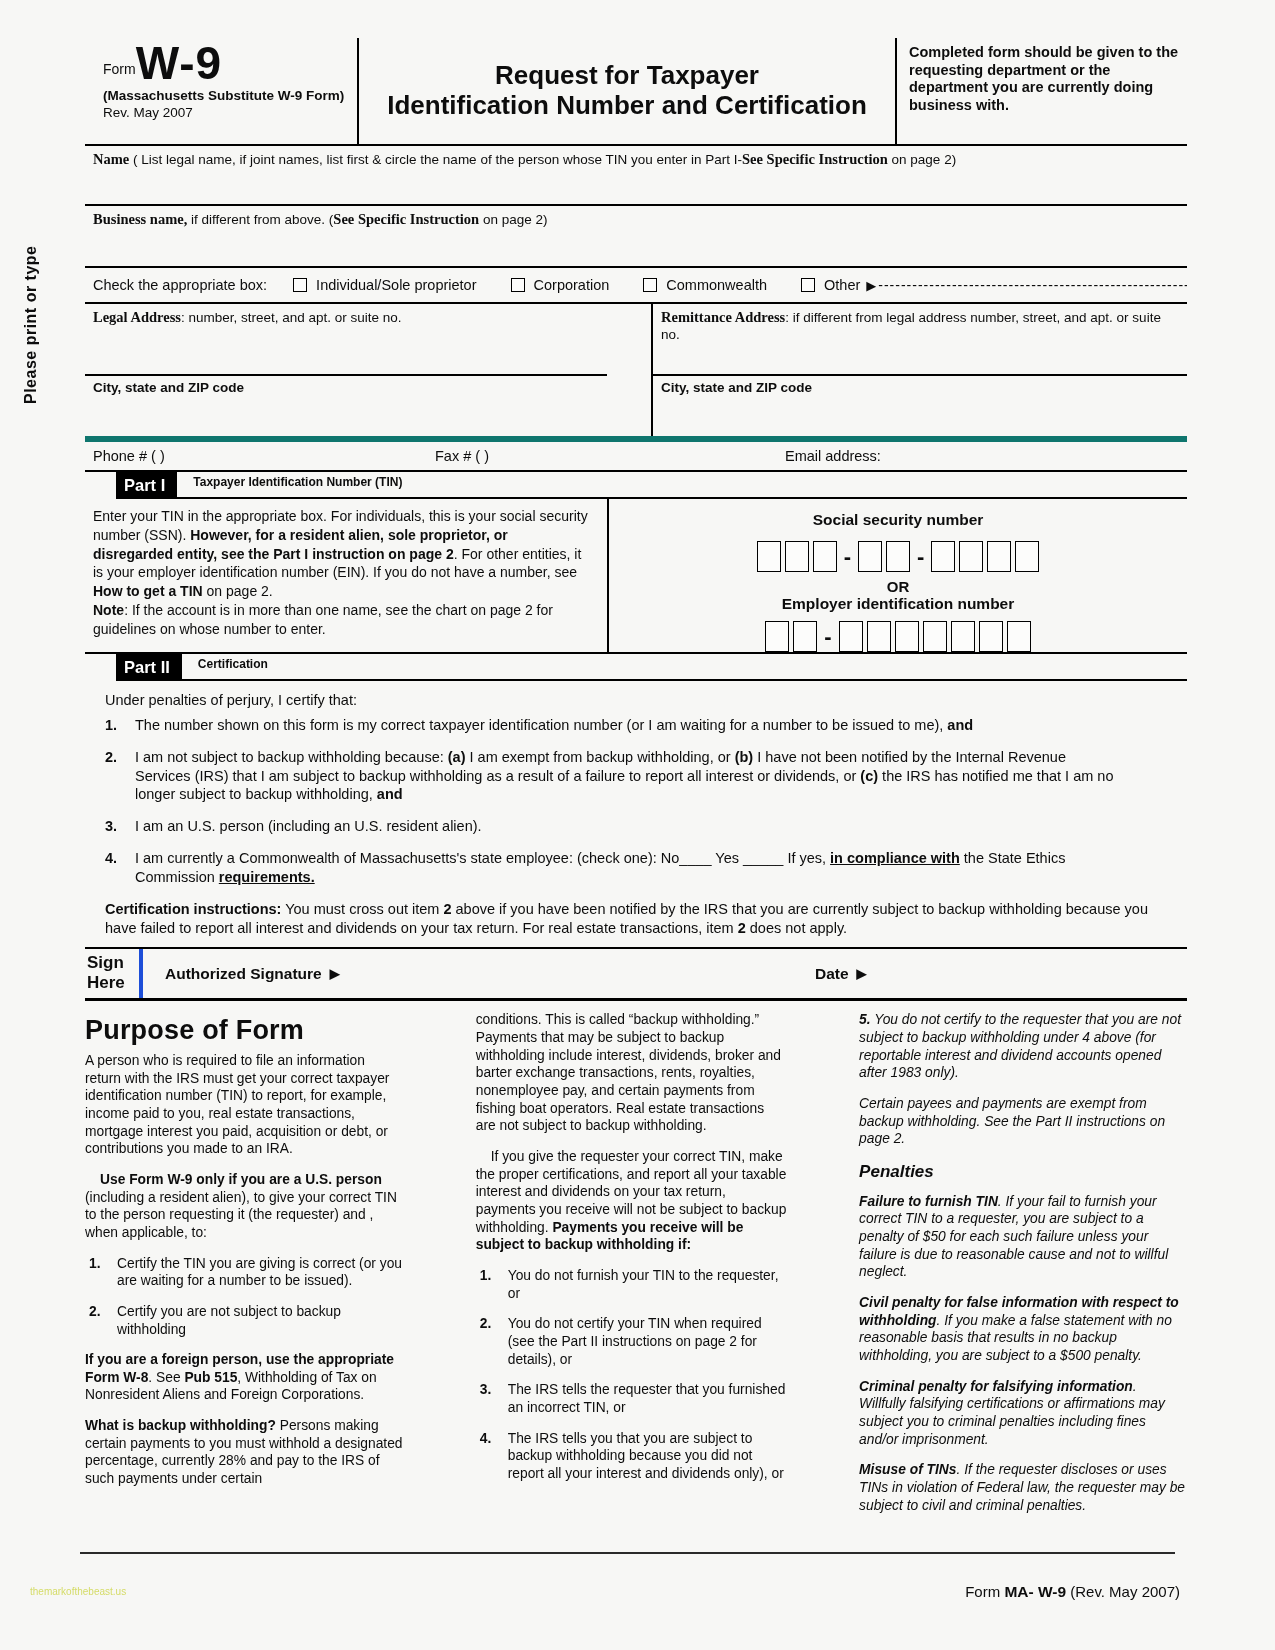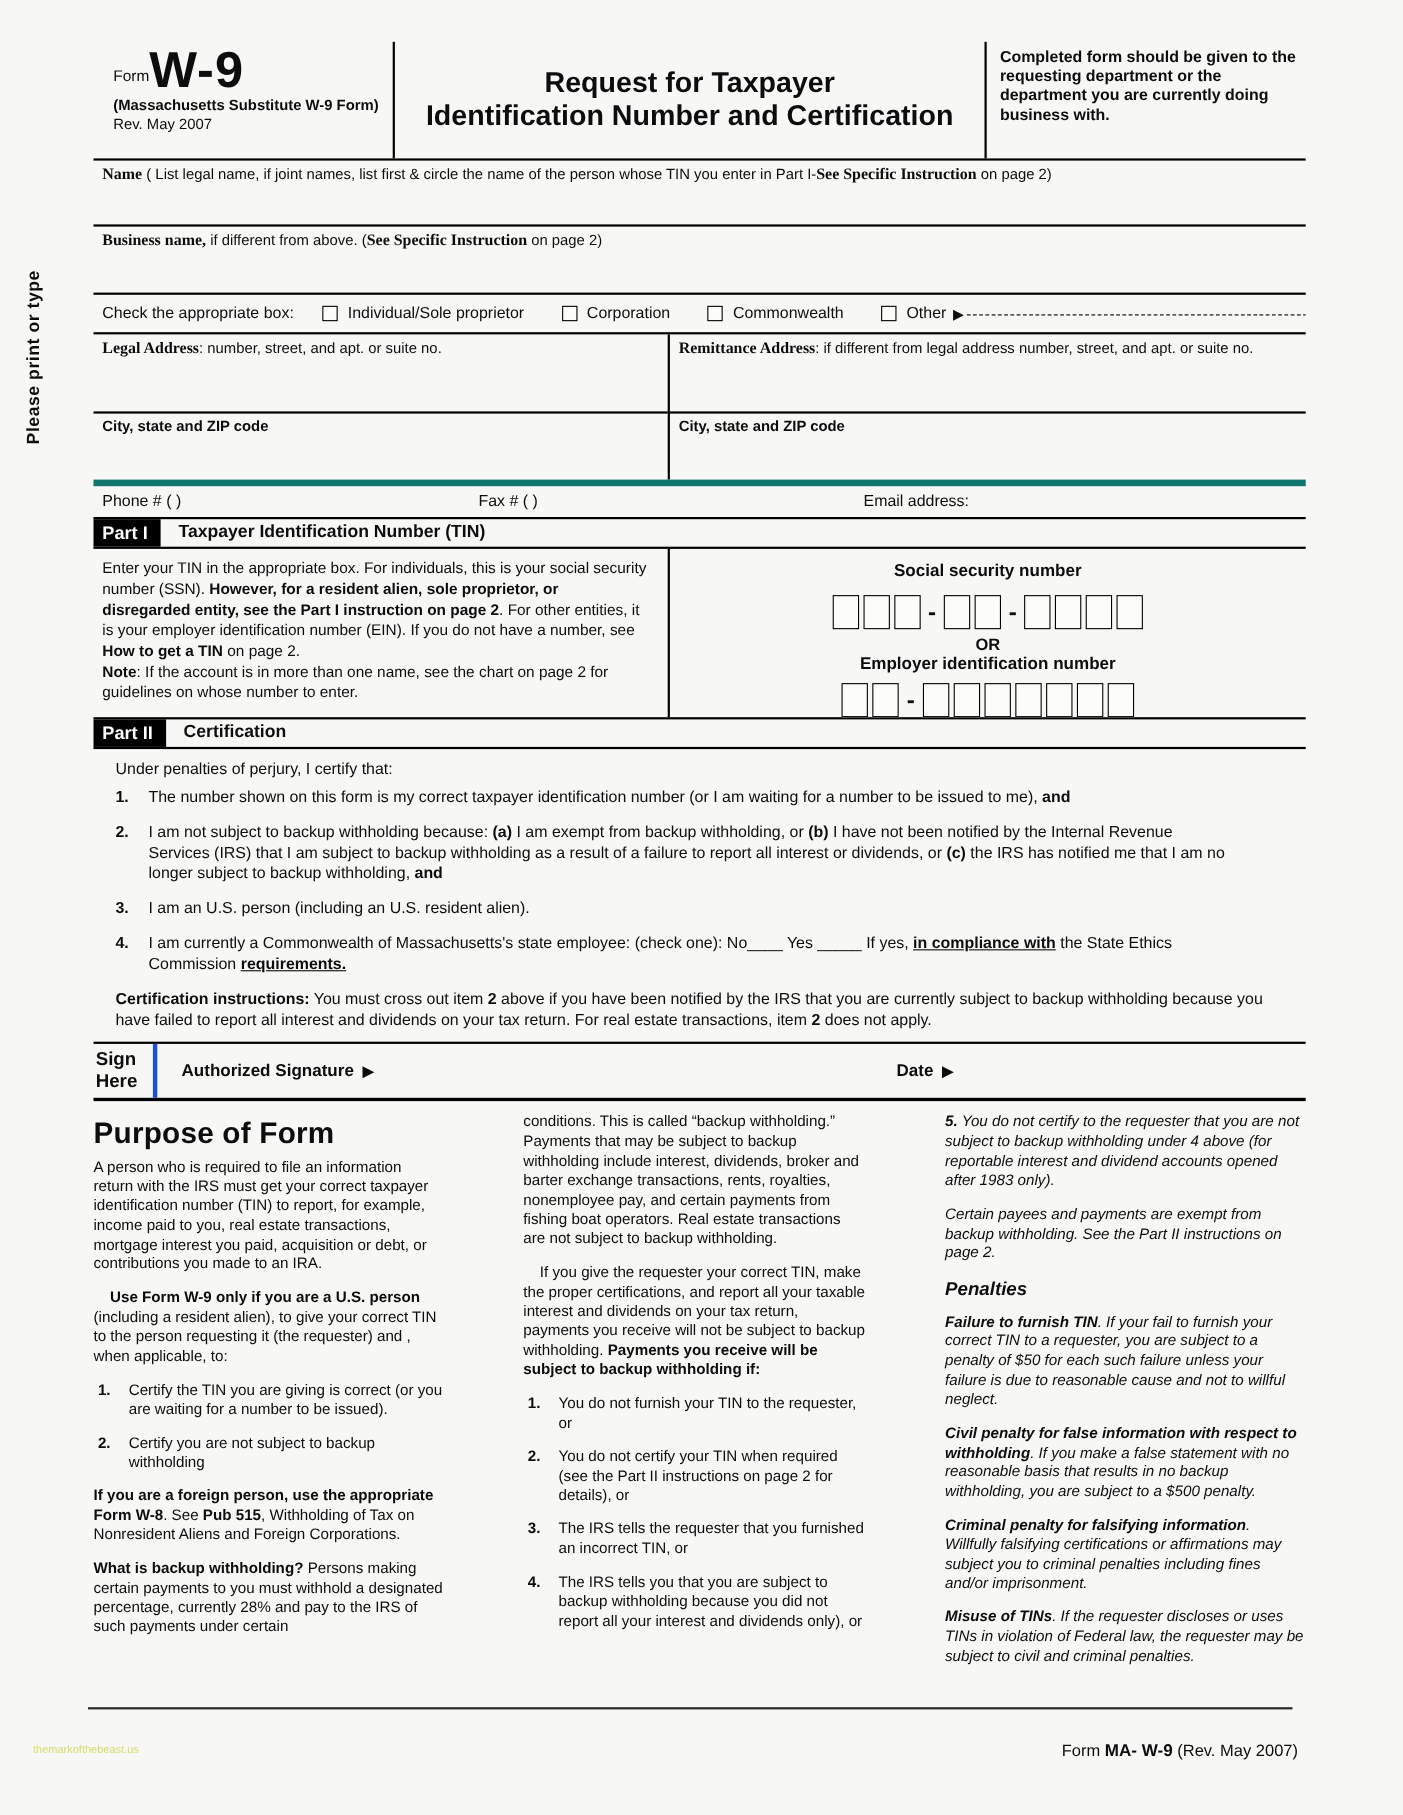--- a/index.html
+++ b/index.html
@@ -47,36 +47,36 @@
 
   .row-check{ min-height:36px; display:flex; align-items:center; font-size:14.5px;
               padding:4px 0 4px 8px; white-space:nowrap; overflow:hidden; }
   .chk-lead{ margin-right:26px; }
   .chk-item{ display:flex; align-items:center; margin-right:34px; }
   .chk-box{ width:14px; height:14px; border:1.5px solid #000; background:#fcfcfb;
             display:inline-block; margin-right:9px; flex:0 0 auto; }
   .chk-arrow{ font-size:13px; margin:0 2px 0 6px; }
   .chk-dashes{ letter-spacing:1px; font-size:14px; overflow:hidden; }
 
-  .addr-grid{ display:flex; }
+  .addr-grid{ display:flex;gap:44px; }
   .addr-col-l{ width:522px; }
   .addr-col-r{ flex:1; border-left:2px solid #000; }
   .addr-cell-top{ min-height:72px; border-bottom:2px solid #000; position:relative; }
   .addr-cell-bot{ min-height:60px; position:relative; }
 
   .row-contact{ min-height:36px; display:flex; align-items:center; font-size:14.5px; }
   .contact-phone{ width:350px; padding-left:8px; }
   .contact-fax{ width:350px; }
   .contact-email{ flex:1; }
 
   
-  .part-bar{ display:flex; align-items:stretch; border-bottom:2px solid #000; height:27px; }
+  .part-bar{ display:flex; align-items:stretch; border-bottom:2px solid #000; height:27px;margin-left:31px; }
   .part-badge{ background:#000; color:#fff; font-weight:bold; font-size:16.5px;
                padding:2px 12px 0 8px; display:flex; align-items:center; }
-  .part-title{ font-weight:bold; font-size:16px; padding:3px 0 0 16px; }
+  .part-title{ font-weight:bold; font-size:12px; padding:3px 0 0 16px; }
 
   .p1-body{ display:flex; border-bottom:2px solid #000; }
   .p1-left{ width:522px; padding:8px 16px 10px 8px; font-size:14px; line-height:1.34; }
   .p1-left p{ margin:0; }
   .p1-right{ flex:1; border-left:2px solid #000; text-align:center; padding-top:12px; }
   .tin-title{ font-weight:bold; font-size:15.5px; }
   .tin-row{ margin-top:12px; display:flex; justify-content:center; align-items:center; }
   .tin-box{ width:24px; height:31px; border:1.5px solid #000; background:#fcfcfb;
             display:inline-block; margin:0 2px; }
   .tin-dash{ font-weight:bold; font-size:22px; margin:0 5px; }

